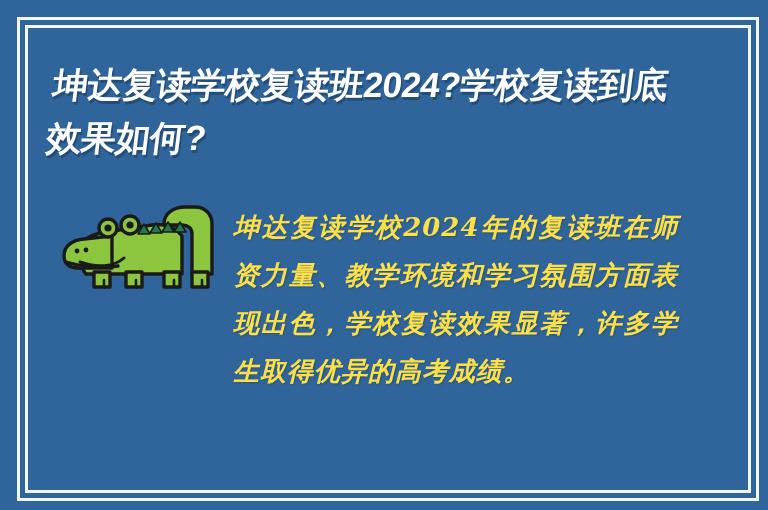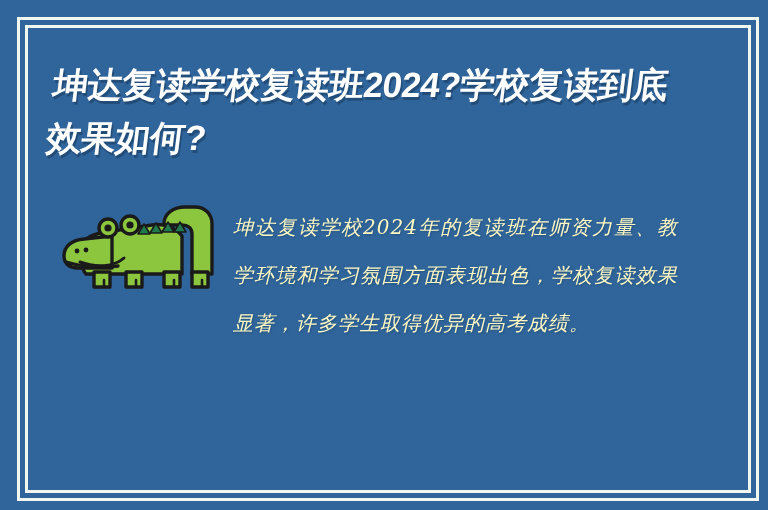--- a/index.html
+++ b/index.html
@@ -59,29 +59,30 @@
     white-space: pre-wrap;
     font-family: "Liberation Sans", "DejaVu Sans", sans-serif;
   }
 
   
   .body-text {
     position: absolute;
     left: 233px;
     top: 203px;
     width: 445px;
-    color: #fef9c3;
-    font-size: 20px;
+    color: #fde047;
+    font-size: 26px;
     line-height: 48px;
     letter-spacing: 1px;
     font-family: "DejaVu Serif", "Liberation Serif", serif;
     font-style: italic;
     text-shadow: 1px 1px 2px rgba(20, 48, 80, 0.35);
     text-align: justify;
     text-justify: inter-character;
+    font-weight: bold;
   }
 
   
   .croc-wrap {
     position: absolute;
     left: 52px;
     top: 192px;
     width: 168px;
     height: 100px;
   }

